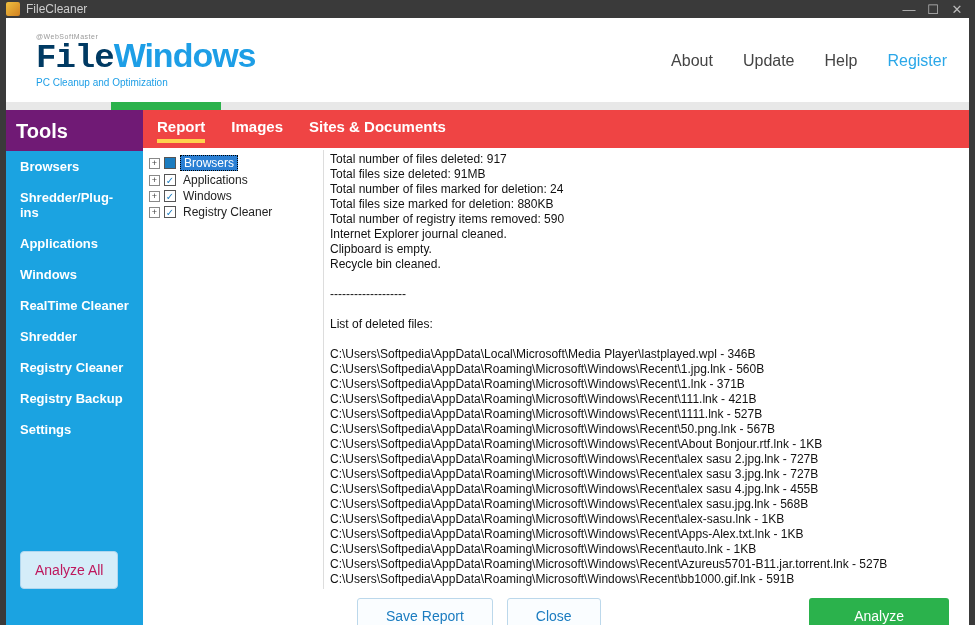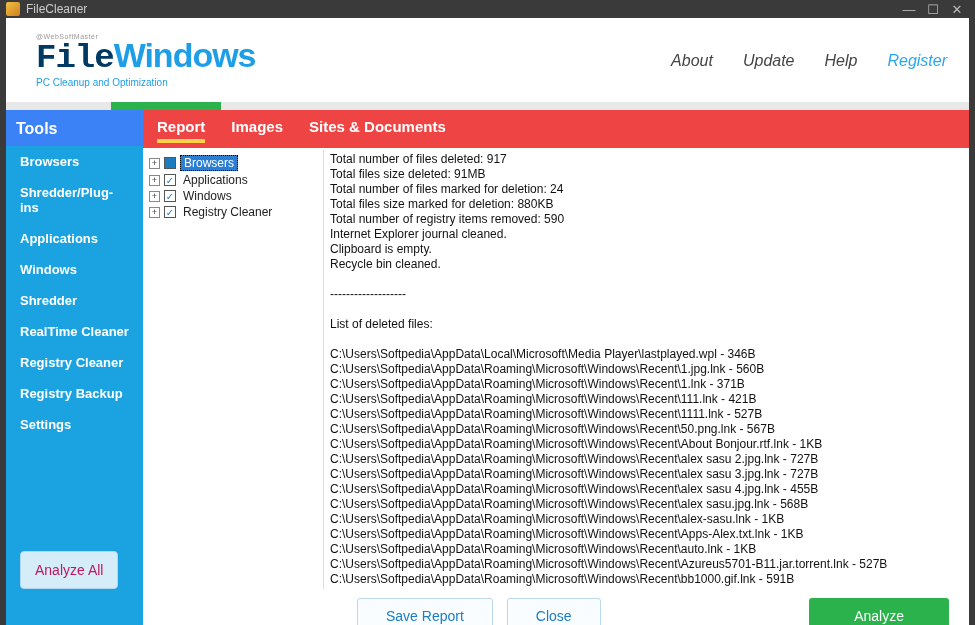--- a/index.html
+++ b/index.html
@@ -51,41 +51,41 @@
   padding: 15px 22px 14px 30px;
   display: flex;
   align-items: center;
 }
 .logo-block { display: flex; flex-direction: column; }
 .logo-text { font-size: 34px; font-weight: 700; line-height: 1; letter-spacing: -1px; }
 .logo-text .fc-dark { color: #003a63; font-family: Liberation Mono, monospace; }
 .logo-text .fc-blue { color: #1d9ee6; }
 .logo-sub { font-size: 10px; color: #1d9ee6; margin-top: 2px; }
 .logo-over { font-size: 7px; color: #999; letter-spacing: 0.5px; margin-bottom: -2px; }
-.header-nav { margin-left: auto; display: flex; gap: 30px; align-items: center; font-style: italic; }
+.header-nav { margin-left: auto; display: flex; gap: 30px; align-items: center; }
 .header-nav a { font-size: 16px; color: #444; text-decoration: none; cursor: pointer; }
 .header-nav a.register { color: #2aa7e8; }
 .sep-gray { height: 8px; background: #e8e8e8; position: relative; }
 .sep-green {
   position: absolute; top: 0; left: 105px; width: 110px; height: 8px;
   background: #2bb24c;
 }
 .main-row { flex: 1; display: flex; min-height: 0; }
 .sidebar {
   width: 137px;
   background: #1ba3e1;
   color: #fff;
   display: flex;
   flex-direction: column;
   padding: 0;
 }
 .sidebar-title {
-  font-size: 16px; font-weight: 700;
+  font-size: 20px; font-weight: 700;
   padding: 10px 10px 8px 10px;
-  background: #3b82f6;
+  background: #701a75;
 }
 .sidebar-items { display: flex; flex-direction: column; }
 .sidebar-item {
   padding: 8px 12px 8px 14px;
   font-size: 13px; font-weight: 600;
   color: #fff;
   cursor: pointer;
 }
 .analyze-all-wrap { padding: 14px 10px 14px 14px; margin-top: auto; margin-bottom: 40px;}
 .analyze-all {
@@ -229,22 +229,22 @@
 
     <div class="main-row">
 
       <div class="sidebar">
         <div class="sidebar-title">Tools</div>
         <div class="sidebar-items">
           <div class="sidebar-item">Browsers</div>
           <div class="sidebar-item">Shredder/Plug-ins</div>
           <div class="sidebar-item">Applications</div>
           <div class="sidebar-item">Windows</div>
+          <div class="sidebar-item">RealTime Cleaner</div>
           <div class="sidebar-item">Shredder</div>
-          <div class="sidebar-item">RealTime Cleaner</div>
           <div class="sidebar-item">Registry Cleaner</div>
           <div class="sidebar-item">Registry Backup</div>
           <div class="sidebar-item">Settings</div>
         </div>
         <div class="analyze-all-wrap">
           <button class="analyze-all">Analyze All</button>
         </div>
       </div>
 
       <div class="content-col">

